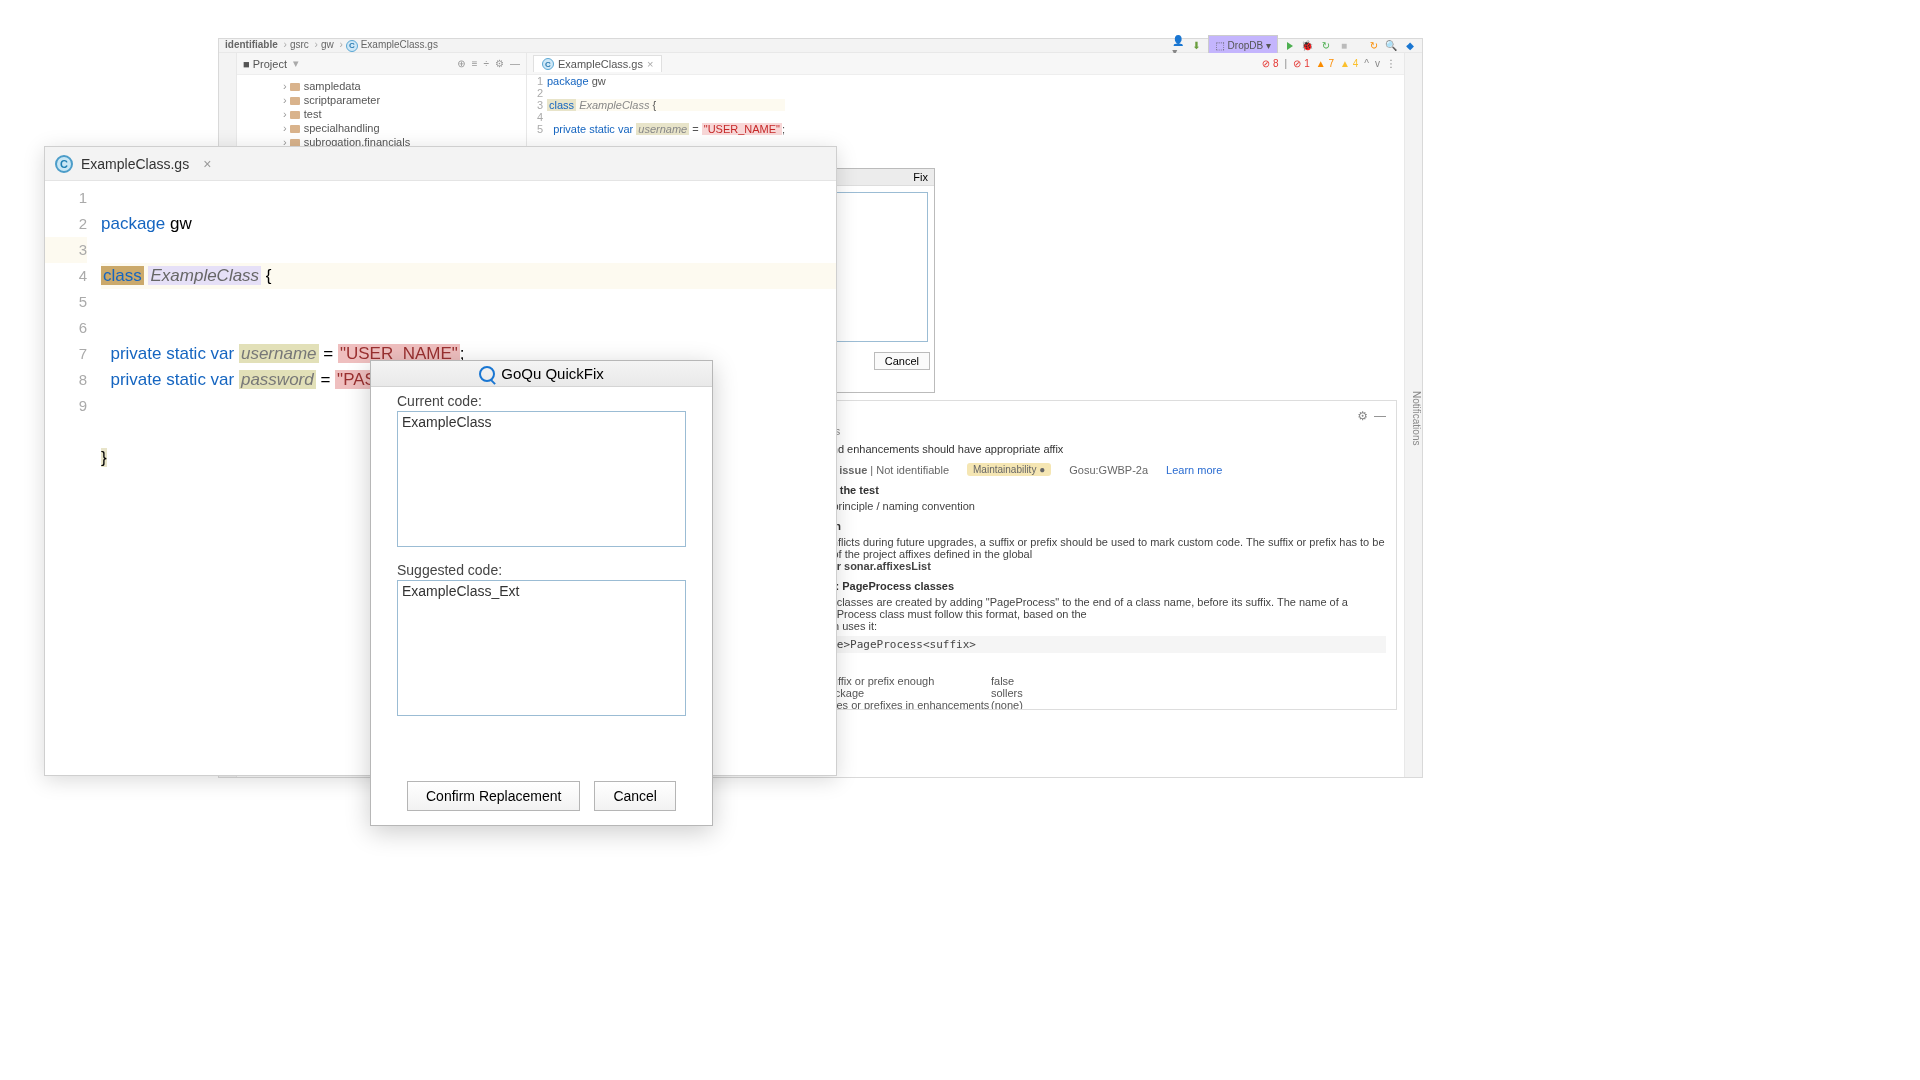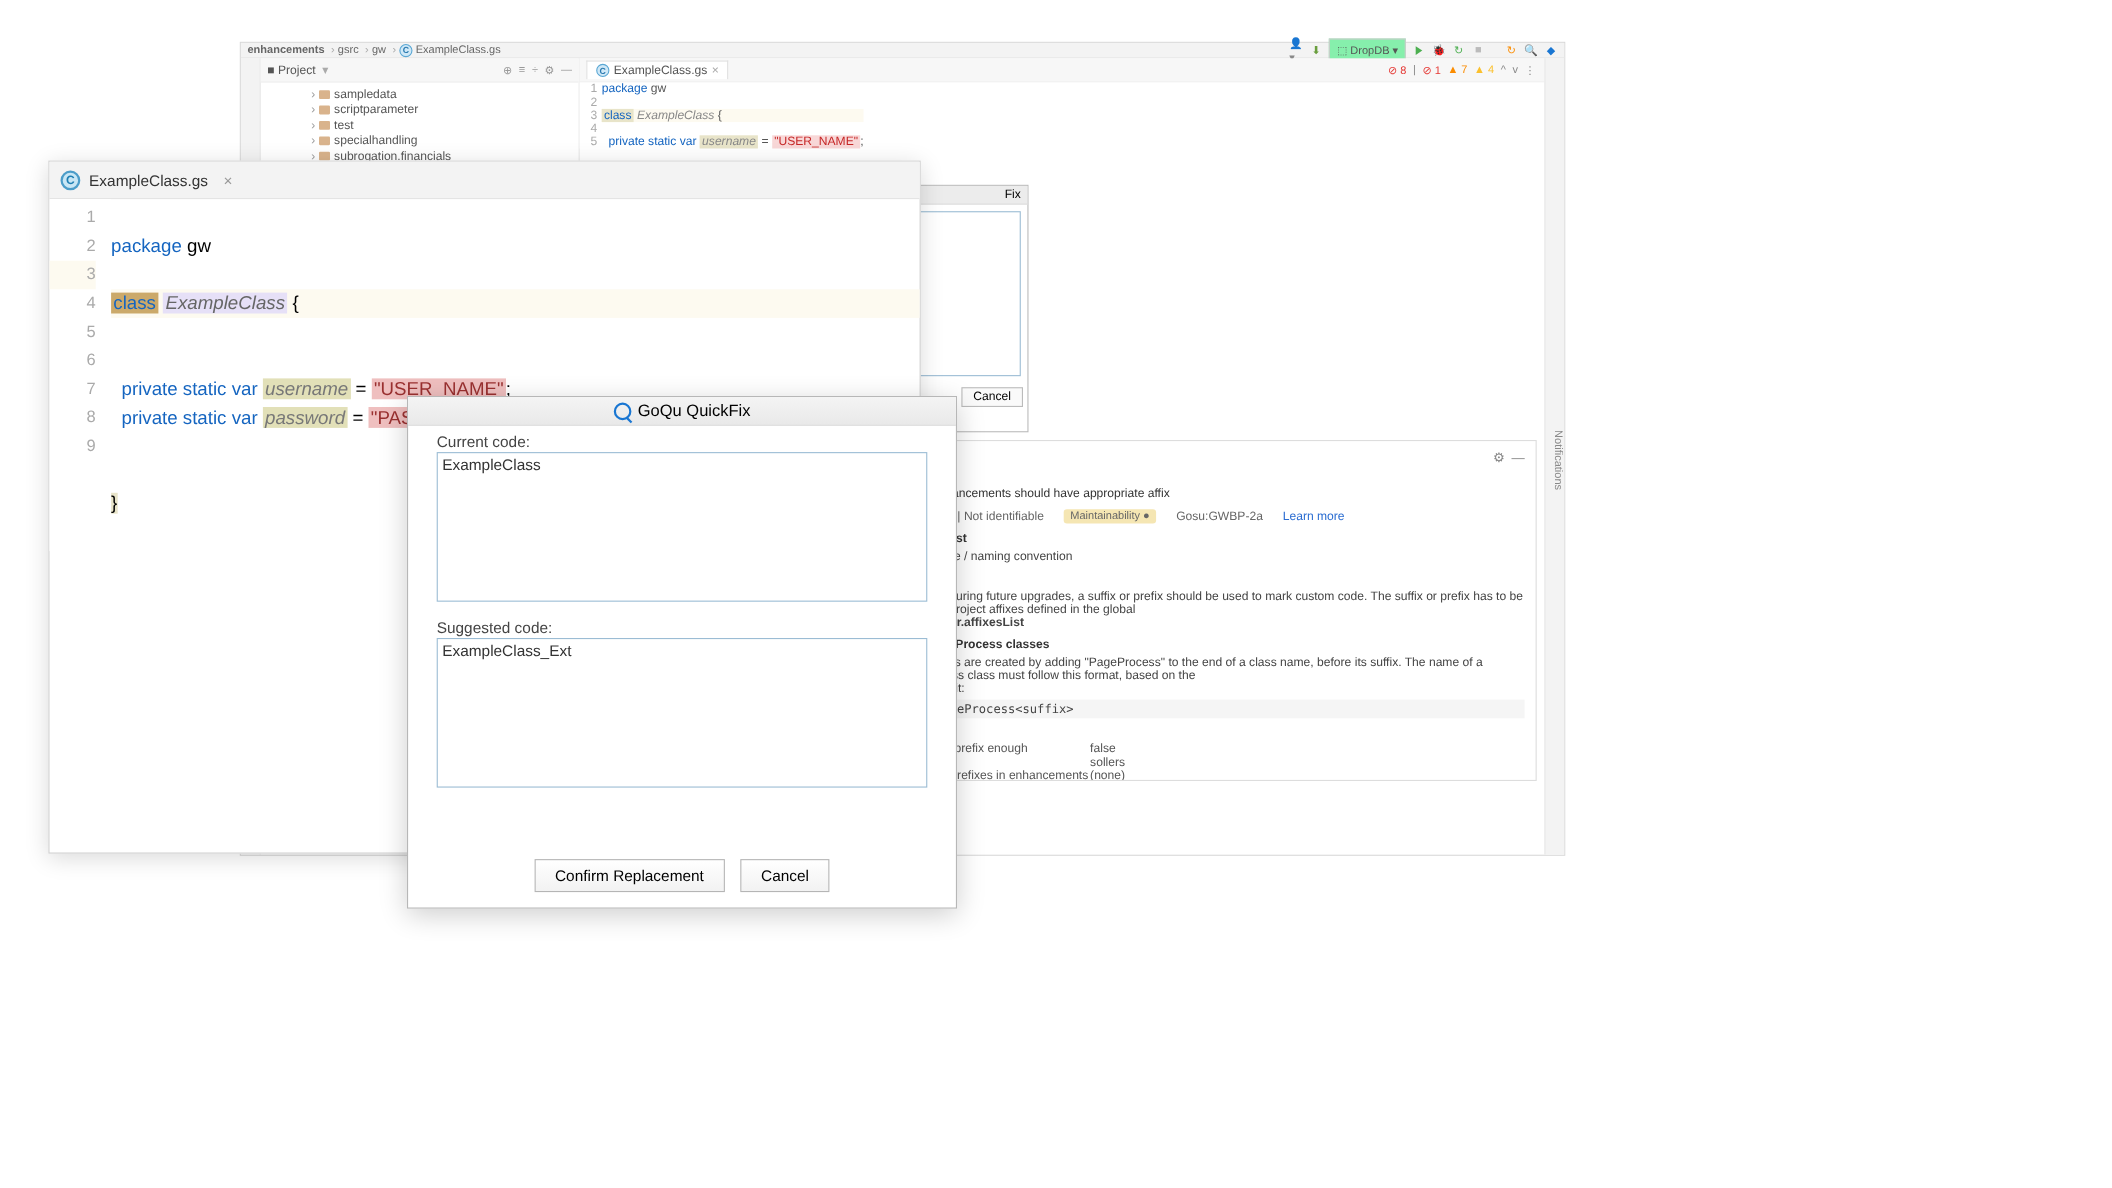--- a/index.html
+++ b/index.html
@@ -64,46 +64,46 @@
 .fg-code { flex: 1; padding: 4px 0; white-space: pre; }
 .fg-code .kw { color: #1565c0; }
 .fg-code .cls-hl { background: #e6e0f7; color: #666; padding: 0 2px; font-style: italic; }
 .fg-code .class-kw { background: #cba96a; color: #1565c0; padding: 0 2px; }
 .fg-code .var-hl { background: #e2e0b8; color: #777; font-style: italic; padding: 0 2px; }
 .fg-code .str-hl { background: #efbfbf; color: #9a3030; padding: 0 2px; }
 .fg-code .brace-hl { background: #e8e4c9; }
 .line3-bg { background: #fdfaf0; display: block; width: 100%; }
 
 
-.qf-dialog { position: absolute; left: 370px; top: 360px; width: 500px; background: #fff; border: 1px solid #b7b7b7; box-shadow: 0 6px 24px rgba(0,0,0,.2); font-size: 14px; }
+.qf-dialog { position: absolute; left: 370px; top: 360px; width: 343px; background: #fff; border: 1px solid #b7b7b7; box-shadow: 0 6px 24px rgba(0,0,0,.2); font-size: 14px; }
 .qf-title { background: linear-gradient(#f4f4f4,#e9e9e9); border-bottom: 1px solid #d4d4d4; text-align: center; padding: 4px 0; display: flex; align-items: center; justify-content: center; gap: 6px; font-size: 15px; }
 .qf-logo { width: 16px; height: 16px; border-radius: 50%; border: 2px solid #1976d2; position: relative; }
 .qf-logo::after { content: ""; position: absolute; right: -3px; bottom: -3px; width: 6px; height: 2px; background: #1976d2; transform: rotate(45deg); }
 .qf-sub { padding: 4px 10px; border-bottom: 1px solid #eee; color: #444; }
 .qf-section { padding: 6px 26px; }
 .qf-label { color: #444; margin-bottom: 2px; }
 .qf-box { width: 100%; height: 136px; border: 1px solid #9bbcd4; padding: 2px 4px; font-family: "Segoe UI", Arial, sans-serif; font-size: 14px; resize: none; outline: none; color: #333; }
 .qf-btns { display: flex; justify-content: center; gap: 14px; padding: 12px 0 14px; }
 .qf-btn { padding: 6px 18px; border: 1px solid #b5b5b5; background: linear-gradient(#fff,#f2f2f2); font-size: 14px; cursor: pointer; margin-top: 44px; }
 </style>
 </head>
 <body>
 
 <div class="ide-window">
   <div class="ide-toolbar">
     <span class="breadcrumb">
-      <b>enhancements</b>
+      <b>identifiable</b>
       <span class="sep"></span><span>gsrc</span>
       <span class="sep"></span><span>gw</span>
       <span class="sep"></span><span class="circle-c">C</span> <span>ExampleClass.gs</span>
     </span>
     <div class="toolbar-right">
       <span class="ico" style="color:#888">👤▾</span>
       <span class="ico" style="color:#6a9e3e">⬇</span>
-      <span style="border:1px solid #ccc;padding:4px 6px;background:#86efac">⬚ <span>DropDB</span> ▾</span>
+      <span style="border:1px solid #ccc;padding:4px 6px;background:#c4b5fd">⬚ <span>DropDB</span> ▾</span>
       <span class="ico">
           <span class="green-triangle"></span>
         </span>
       <span class="ico gear">🐞</span>
       <span class="ico" style="color:#4caf50">↻</span>
       <span class="ico" style="color:#bbb">■</span>
       <span style="width:6px"></span>
       <span class="ico" style="color:#fb8c00">↻</span>
       <span class="ico" style="color:#888">🔍</span>
       <span class="ico" style="color:#1976d2">◆</span>

